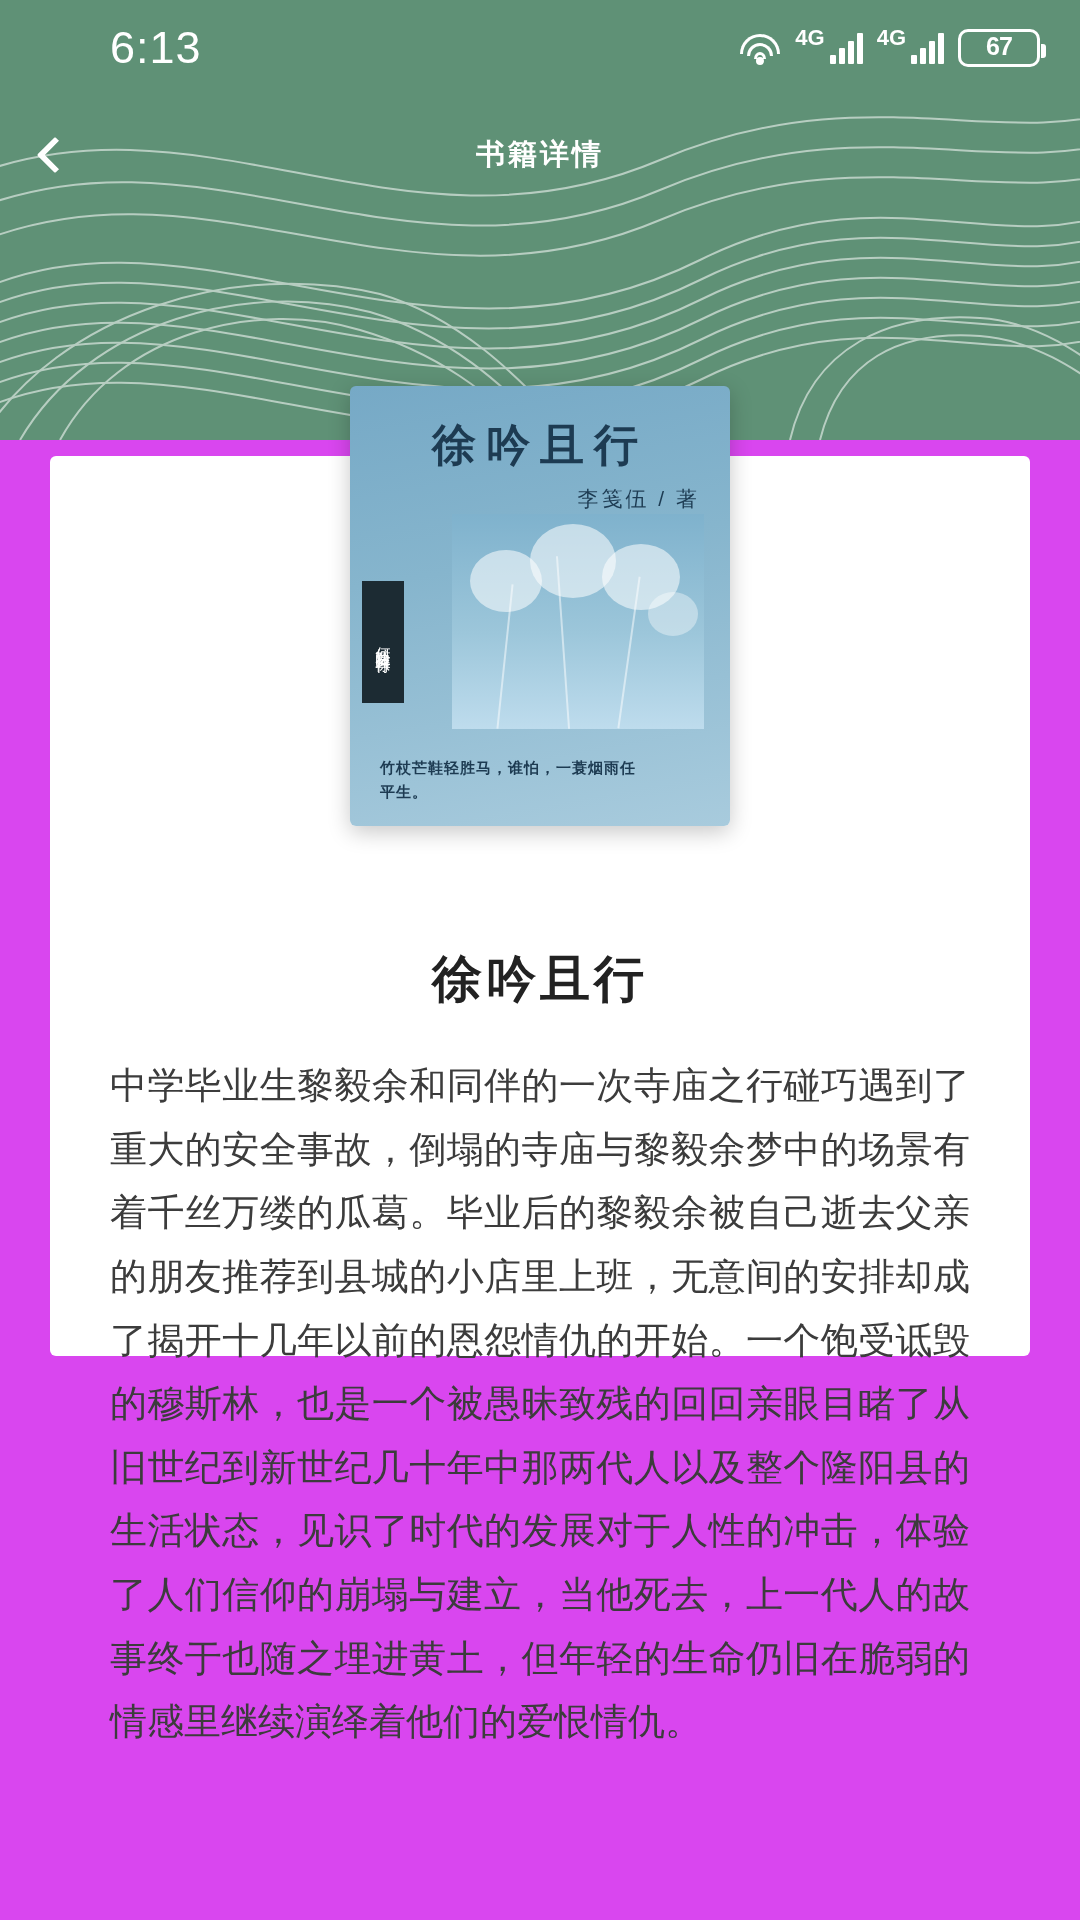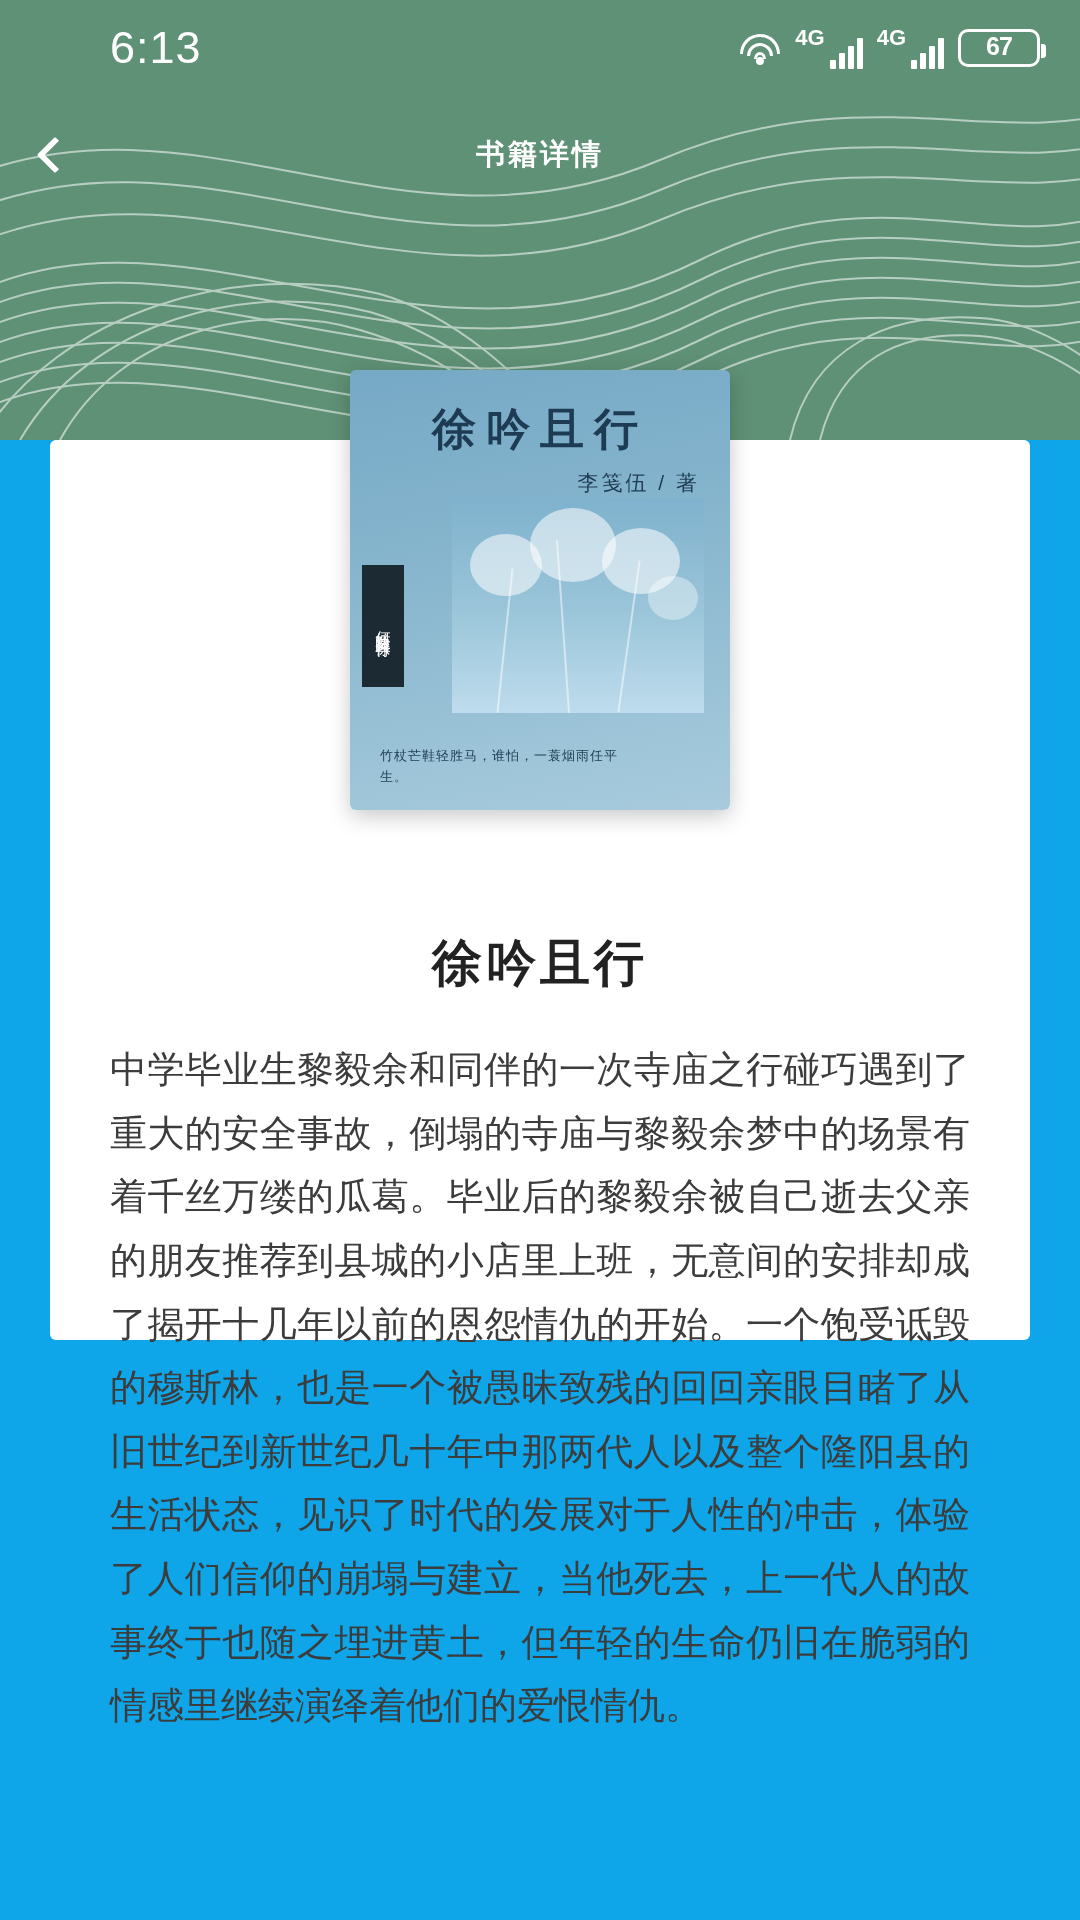--- a/index.html
+++ b/index.html
@@ -5,21 +5,21 @@
   * { margin:0; padding:0; box-sizing:border-box; }
   html, body {
     width:1080px; height:1920px;
     font-family:"Liberation Sans", sans-serif;
     background:#f0f0f0;
     overflow:hidden;
   }
   .screen {
     position:relative;
     width:1080px; height:1920px;
-    background:#0ea5e9;
+    background:#d946ef;
   }
 
   
   .header {
     position:absolute; top:0; left:0;
     width:1080px; height:440px;
     background:#5f9176;
     overflow:hidden;
   }
   .header .curves {
@@ -43,21 +43,21 @@
     border:3px solid #fff; border-bottom:none;
     border-radius:50% 50% 0 0 / 100% 100% 0 0;
   }
   .wifi-ic i:nth-child(1){ width:40px; height:20px; top:2px; }
   .wifi-ic i:nth-child(2){ width:26px; height:13px; top:11px; }
   .wifi-ic i:nth-child(3){ width:12px; height:7px;  top:20px; }
   .wifi-ic i:nth-child(4){
     width:8px; height:8px; border-radius:50%; background:#fff; border:none; top:25px;
   }
 
-  .sig-group { display:flex; align-items:flex-end; gap:5px; }
+  .sig-group { display:flex; align-items:center; gap:5px; }
   .sig-label { font-size:22px; font-weight:700; line-height:1; margin-bottom:20px; }
   .bars { display:flex; align-items:flex-end; gap:3px; height:32px; }
   .bars span { width:6px; background:#fff; border-radius:1px; }
   .bars span:nth-child(1){ height:9px; }
   .bars span:nth-child(2){ height:16px; }
   .bars span:nth-child(3){ height:23px; }
   .bars span:nth-child(4){ height:31px; }
 
   .battery {
     width:82px; height:38px; border:3px solid #fff; border-radius:10px;
@@ -88,21 +88,21 @@
   }
   .nav-title {
     flex:1; text-align:center;
     font-size:29px; font-weight:700; color:#fff;
     letter-spacing:3px;
     margin-right:110px;
   }
 
   
   .card {
-    position:absolute; top:440px; left:50px;
+    position:absolute; top:456px; left:50px;
     width:980px; height:900px;
     background:#ffffff;
     border-radius:6px;
   }
   .cover-wrap {
     position:absolute; top:-70px; left:50%; transform:translateX(-50%);
     width:380px; height:440px;
     border-radius:6px;
     overflow:hidden;
     box-shadow:0 6px 22px rgba(0,0,0,.22);
@@ -134,21 +134,21 @@
     position:absolute; left:12px; top:195px;
     width:42px; height:122px;
     background:#1c2b33;
     color:#fff; font-size:15px; letter-spacing:2px;
     writing-mode:vertical-rl;
     display:flex; align-items:center; justify-content:center;
     line-height:1.6;
   }
   .cover-foot {
     position:absolute; left:30px; bottom:22px; width:260px;
-    font-size:13px; color:#1d3b52; line-height:1.6; letter-spacing:1px;
+    font-size:15px; color:#1d3b52; line-height:1.6; letter-spacing:1px;font-weight:bold;
   }
 
   .book-title {
     position:absolute; top:490px; left:0; width:100%;
     text-align:center;
     font-size:50px; font-weight:700; color:#222;
     letter-spacing:4px;
   }
   .book-desc {
     position:absolute; top:598px; left:60px; right:60px;

